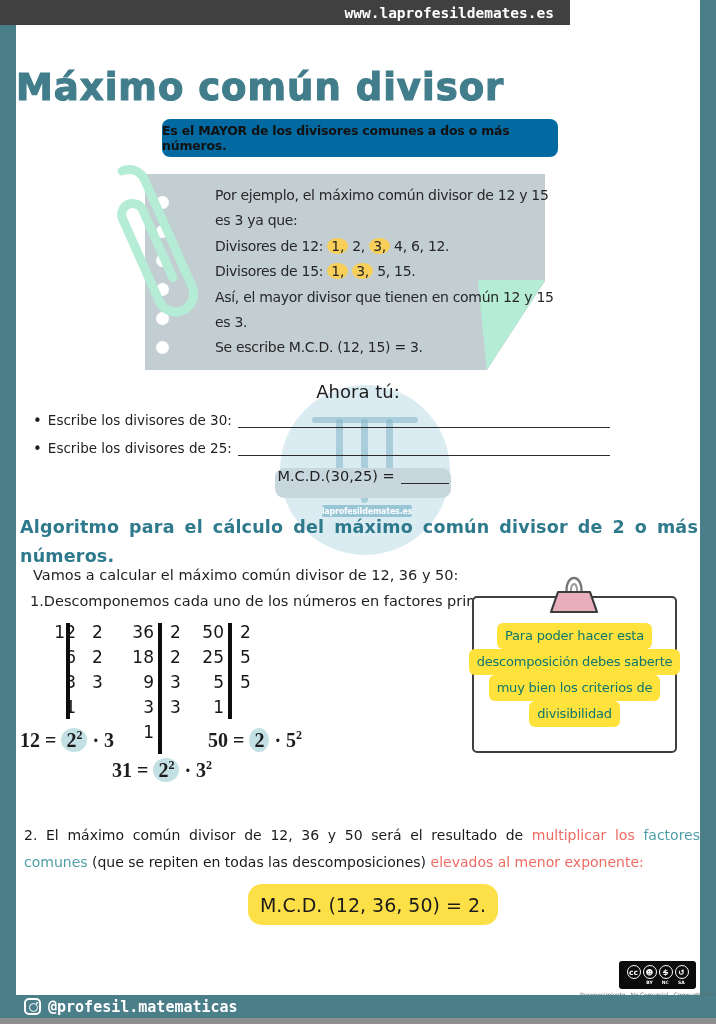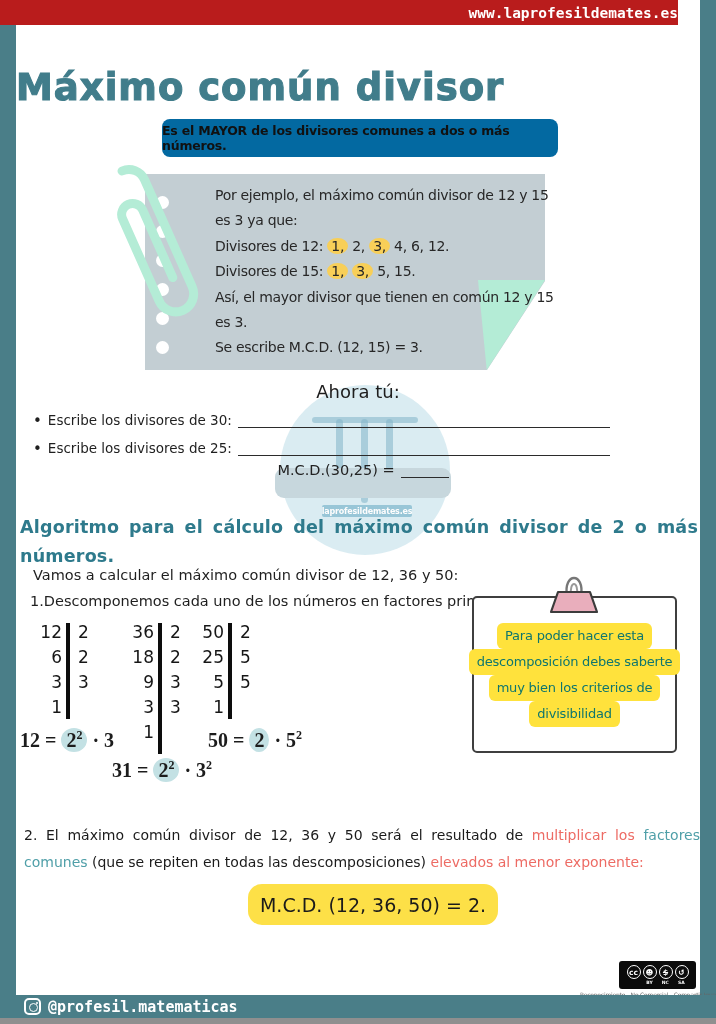--- a/index.html
+++ b/index.html
@@ -3,22 +3,22 @@
 <meta charset="utf-8">
 <style>
   html,body{margin:0;padding:0;background:#dddddd;}
   #page{position:relative;width:716px;height:1024px;background:#ffffff;overflow:hidden;
         font-family:"DejaVu Sans",sans-serif;color:#222;}
   .abs{position:absolute;}
 
   
   .border-left{left:0;top:0;width:16px;height:1024px;background:#4a7e88;}
   .border-right{left:700px;top:0;width:16px;height:1024px;background:#4a7e88;}
-  .top-bar{left:0;top:0;width:678px;height:25px;background:#b91c1c;
-           display:flex;align-items:center;justify-content:flex-end;box-sizing:border-box;}
+  .top-bar{left:0;top:0;width:570px;height:25px;background:#404040;
+           display:flex;align-items:center;justify-content:flex-end;padding-right:16px;box-sizing:border-box;}
   .top-bar span{font-family:"DejaVu Sans Mono",monospace;font-weight:bold;font-size:14.5px;color:#ffffff;}
   .bottom-bar{left:0;top:995px;width:716px;height:23px;background:#4a7e88;
               display:flex;align-items:center;padding-left:24px;box-sizing:border-box;gap:7px;}
   .footer-strip{left:0;top:1018px;width:716px;height:6px;background:#8f8f8f;}
 
   
   .page-title{left:16px;top:66px;width:684px;font-size:37px;font-weight:800;
               letter-spacing:1px;color:#417d8b;-webkit-text-stroke:1.1px #417d8b;}
   .definition-badge{left:162px;top:119px;width:396px;height:38px;background:#0369a1;border-radius:8px;
                     display:flex;align-items:center;justify-content:center;}
@@ -34,21 +34,21 @@
              letter-spacing:-0.3px;white-space:nowrap;}
   .hl-circle{background:#f8cf58;border-radius:50%;padding:0 4px;}
   .clip-svg{left:116px;top:150px;transform:rotate(-24deg);}
 
   
   .ahora-heading{left:16px;top:381px;width:684px;text-align:center;font-size:18px;color:#1d1d1d;}
   .exercise{left:33px;display:flex;align-items:flex-end;gap:6px;font-size:13.5px;color:#1f1f1f;}
   .exercise .bullet{font-size:15px;line-height:14px;}
   .blank{display:inline-block;border-bottom:1.8px solid #2b2b2b;height:14px;}
   .mcd-box{left:275px;top:468px;width:176px;height:30px;background:#c7d7dd;border-radius:9px;
-           display:flex;align-items:flex-end;justify-content:center;padding-bottom:20px;box-sizing:border-box;
+           display:flex;align-items:flex-end;justify-content:center;padding-bottom:14px;box-sizing:border-box;
            font-size:14.5px;z-index:3;}
   .mcd-box .blank{width:48px;margin-left:6px;height:12px;}
 
   
   .watermark{left:280px;top:385px;width:170px;height:170px;border-radius:50%;
              background:rgba(168,209,224,0.42);z-index:0;}
   .wm-bar{position:absolute;background:rgba(130,180,200,0.55);border-radius:4px;}
   .wm-badge{left:322px;top:505px;width:90px;height:12px;background:rgba(130,185,205,0.75);border-radius:2px;
             display:flex;align-items:center;justify-content:center;z-index:1;}
   .wm-badge span{font-size:8px;font-weight:bold;color:#fdfdfd;letter-spacing:-0.2px;}
@@ -167,21 +167,21 @@
   </div>
   <div class="abs mcd-box">
     <span>M.C.D.(30,25) =</span>
     <span class="blank"></span>
   </div>
 
   <div class="abs algo-heading">Algoritmo para el cálculo del máximo común divisor de 2 o más números.</div>
   <div class="abs intro-line">Vamos a calcular el máximo común divisor de 12, 36 y 50:</div>
   <div class="abs step1-line">1.Descomponemos cada uno de los números en factores primos:</div>
 
-  <div class="abs ftable" style="left:22px;">
+  <div class="abs ftable" style="left:36px;">
     <div class="frow">
         <span class="fl">12</span>
         <span class="fr">2</span>
       </div>
     <div class="frow">
         <span class="fl">6</span>
         <span class="fr">2</span>
       </div>
     <div class="frow">
         <span class="fl">3</span>

